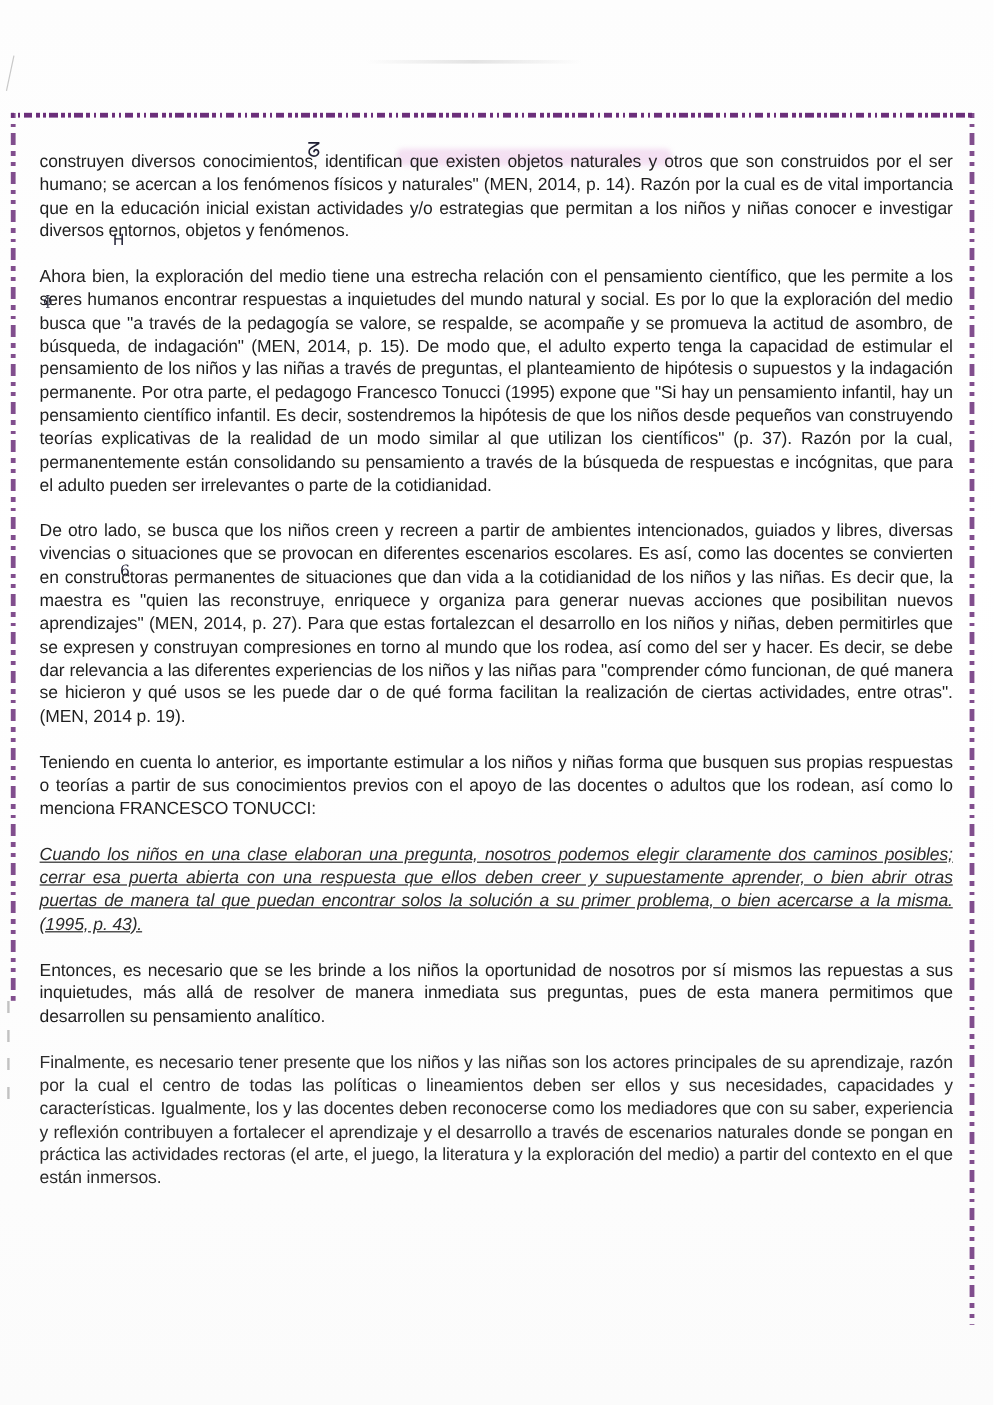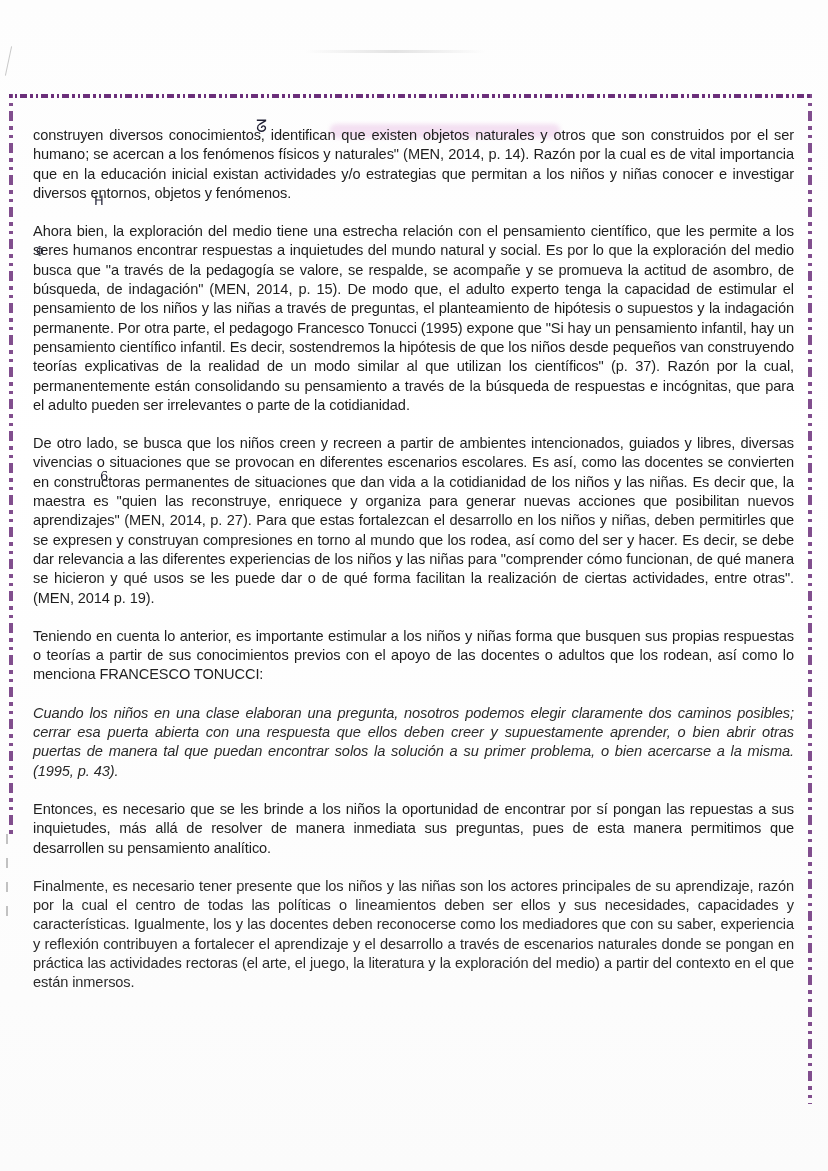--- a/index.html
+++ b/index.html
@@ -83,20 +83,21 @@
     line-height: 19.3px;
     text-align: justify;
     letter-spacing: -0.1px;
   }
   .para {
     margin: 4px 0 19px 0;
   }
   .para.quote {
     font-style: italic;
     color: #2a2a2a;
+    text-decoration: underline;
   }
   .para.faded {
     color: #2b2b2b;
   }
   .handmark {
     position: absolute;
     font-family: "DejaVu Serif", serif;
     color: #1f1f33;
     font-size: 15px;
     line-height: 1;
@@ -128,21 +129,21 @@
   <div class="frame-right"></div>
 
   <div class="pink-smudge"></div>
 
   <div class="content">
     <p class="para">construyen diversos conocimientos, identifican que existen objetos naturales y otros que son construidos por el ser humano; se acercan a los fenómenos físicos y naturales" (MEN, 2014, p. 14). Razón por la cual es de vital importancia que en la educación inicial existan actividades y/o estrategias que permitan a los niños y niñas conocer e investigar diversos entornos, objetos y fenómenos.</p>
     <p class="para">Ahora bien, la exploración del medio tiene una estrecha relación con el pensamiento científico, que les permite a los seres humanos encontrar respuestas a inquietudes del mundo natural y social.  Es por lo que la exploración del medio busca que "a través de la pedagogía se valore, se respalde, se acompañe y se promueva la actitud de asombro, de búsqueda, de indagación" (MEN, 2014, p. 15).  De modo que, el adulto experto tenga la capacidad de estimular el pensamiento de los niños y las niñas a través de preguntas, el planteamiento de hipótesis o supuestos y la indagación permanente.  Por otra parte, el pedagogo Francesco Tonucci (1995) expone que "Si hay un pensamiento infantil, hay un pensamiento científico infantil. Es decir, sostendremos la hipótesis de que los niños desde pequeños van construyendo teorías explicativas de la realidad de un modo similar al que utilizan los científicos" (p. 37). Razón por  la cual, permanentemente están consolidando su pensamiento a través de la búsqueda de respuestas e incógnitas, que para el adulto pueden ser irrelevantes o parte de la cotidianidad.</p>
     <p class="para">De otro lado, se busca que los niños creen y recreen a partir de ambientes intencionados, guiados y libres, diversas vivencias o situaciones que se provocan en diferentes escenarios escolares. Es así, como las docentes se convierten en constructoras permanentes de situaciones que dan vida a la cotidianidad de los niños y las niñas.  Es decir que, la maestra es "quien las reconstruye, enriquece y organiza para generar nuevas acciones que posibilitan nuevos aprendizajes" (MEN, 2014, p. 27). Para que estas fortalezcan el desarrollo en los niños y niñas, deben permitirles que se expresen y construyan compresiones en torno al mundo que los rodea, así como del ser y hacer. Es decir, se debe dar relevancia a las diferentes experiencias de los niños y las niñas para "comprender cómo funcionan, de qué manera se hicieron y qué usos se les puede dar o de qué forma facilitan la realización de ciertas actividades, entre otras". (MEN, 2014 p. 19).</p>
     <p class="para">Teniendo en cuenta lo anterior, es importante estimular a los niños y niñas forma que busquen sus propias respuestas o teorías a partir de sus conocimientos previos con el apoyo de las docentes o adultos que los rodean, así como lo menciona FRANCESCO TONUCCI:</p>
     <p class="para quote">Cuando los niños en una clase elaboran una pregunta, nosotros podemos elegir claramente dos caminos posibles; cerrar esa puerta abierta con una respuesta que ellos deben creer y supuestamente aprender, o bien abrir otras puertas de manera tal que puedan encontrar solos la solución a su primer problema, o bien acercarse a la misma. (1995, p. 43).</p>
-    <p class="para">Entonces, es necesario que se les brinde a los niños la oportunidad de encontrar por sí pongan las repuestas a sus inquietudes, más allá de resolver de manera inmediata sus preguntas, pues de esta manera permitimos que desarrollen su pensamiento analítico.</p>
+    <p class="para">Entonces, es necesario que se les brinde a los niños la oportunidad de nosotros por sí mismos las repuestas a sus inquietudes, más allá de resolver de manera inmediata sus preguntas, pues de esta manera permitimos que desarrollen su pensamiento analítico.</p>
     <p class="para faded">Finalmente, es necesario tener presente que los niños y las niñas son los actores principales de su aprendizaje, razón por la cual el centro de todas las políticas o lineamientos deben ser ellos y sus necesidades, capacidades y características. Igualmente, los y las docentes deben reconocerse como los mediadores que con su saber, experiencia y reflexión contribuyen a fortalecer el aprendizaje y el desarrollo a través de escenarios naturales donde se pongan en práctica las actividades rectoras (el arte, el juego, la literatura y la exploración del medio) a partir del contexto en el que están inmersos.</p>
   </div>
 
   <span class="handmark hm-1">ᘔ</span>
   <span class="handmark hm-2">ᕼ</span>
   <span class="handmark hm-3">6</span>
   <span class="handmark hm-4">ɸ</span>
 </div>
 
 </body></html>

